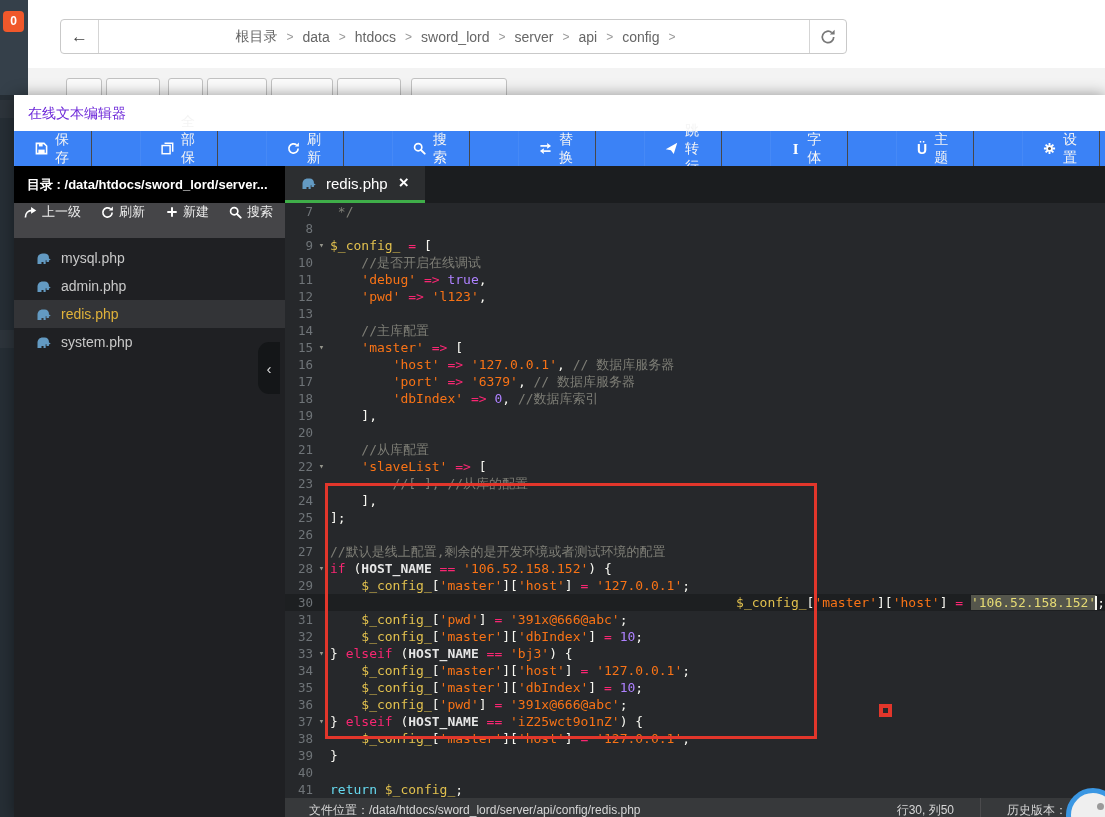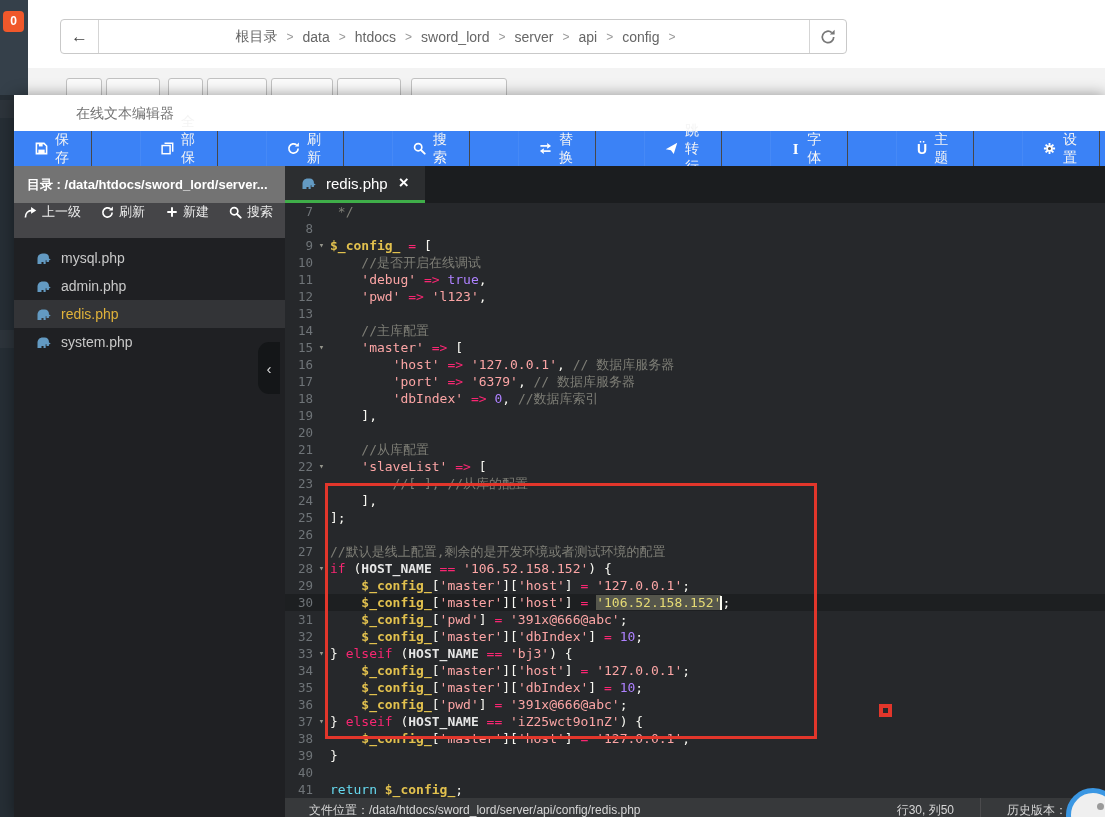--- a/index.html
+++ b/index.html
@@ -21,58 +21,58 @@
   #back-btn{width:37px;height:33px;border-right:1px solid #d5d5d5;display:flex;align-items:center;justify-content:center;
       font-size:17px;font-weight:bold;color:#444;cursor:pointer;flex:none;}
   #crumbs{display:flex;align-items:center;padding-left:12px;font-size:14px;color:#666;flex:1;overflow:hidden;white-space:nowrap;justify-content:center;}
   #crumbs .sep{color:#999;margin:0 9px;font-size:12px;}
   #crumbs .crumb{cursor:pointer;}
   #addr-refresh{width:36px;height:33px;border-left:1px solid #d5d5d5;display:flex;align-items:center;justify-content:center;cursor:pointer;flex:none;}
 
   
   #modal{left:14px;top:95px;width:1091px;height:722px;background:#26282b;box-shadow:0 0 14px rgba(0,0,0,.4);overflow:hidden;}
   #modal-header{position:absolute;left:0;top:0;width:100%;height:36px;background:#fff;}
-  #modal-title{position:absolute;left:14px;top:0;line-height:36px;font-size:14px;color:#737373;margin-left:48px;}
+  #modal-title{position:absolute;left:14px;top:0;line-height:36px;font-size:14px;color:#6d28d9;}
   #ed-toolbar{position:absolute;left:0;top:36px;width:100%;height:35px;background:#3b82f6;display:flex;gap:48px;}
   .tbtn{height:35px;display:flex;align-items:center;padding:0 21px;color:#f4f4f4;font-size:14px;cursor:pointer;
         border-right:1px solid #47474a;box-shadow:inset 1px 0 0 rgba(255,255,255,.06);}
   .tbtn .ic{margin-right:7px;display:inline-flex;width:14px;height:14px;align-items:center;justify-content:center;}
   .txt-icon{font-weight:bold;font-size:14px;color:#fff;line-height:14px;}
   .txt-icon.serif{font-family:"Liberation Serif","DejaVu Serif",serif;font-size:15px;}
 
   
   #side{position:absolute;left:0;top:71px;width:271px;height:651px;background:#1f2023;}
-  #dir-header{position:absolute;left:0;top:0;width:271px;height:37px;background:#737373;color:#fff;font-weight:bold;
+  #dir-header{position:absolute;left:0;top:0;width:271px;height:37px;background:#000000;color:#fff;font-weight:bold;
       font-size:13px;line-height:37px;padding:0 13px;box-sizing:border-box;white-space:nowrap;overflow:hidden;}
   #side-actions{position:absolute;left:0;top:37px;width:271px;height:35px;background:#454548;display:flex;align-items:flex-start;}
   .sbtn{display:flex;align-items:center;color:#eee;font-size:13px;padding:0 10px;cursor:pointer;}
   .sbtn .ic{margin-right:5px;display:inline-flex;width:13px;height:13px;align-items:center;justify-content:center;}
   #file-list{position:absolute;left:0;top:78px;width:271px;}
   .file-item{height:28px;display:flex;align-items:center;padding-left:22px;color:#c9c9c9;font-size:14px;cursor:pointer;}
   .file-item .ic{margin-right:9px;display:inline-flex;}
   .file-item.sel{background:#333437;color:#e0b23a;}
 
   
   #tabbar{position:absolute;left:271px;top:71px;width:820px;height:37px;background:#1b1d1f;}
   #tab{position:absolute;left:0;top:0;height:34px;background:#2c2e30;display:flex;align-items:center;padding:0 16px;cursor:pointer;}
   #tab .ic{margin-right:9px;display:inline-flex;}
   #tab-label{color:#fff;font-size:15px;}
   #tab-close{color:#fff;font-weight:bold;font-size:17px;margin-left:11px;cursor:pointer;line-height:14px;}
   #tab-underline{position:absolute;left:0;top:34px;height:3px;background:#3fae49;}
 
   #code-area{position:absolute;left:271px;top:108px;width:820px;height:595px;background:#26282b;
       font-family:"DejaVu Sans Mono","Liberation Mono",monospace;font-size:13px;}
   .cl{height:17px;line-height:17px;white-space:pre;display:flex;}
-  .cl.active{background:#1d1f21;}
+  .cl.active{background:#1d1f21;justify-content:space-between;}
   .g-num{width:28px;flex:none;text-align:right;color:#6f7478;font-size:12.5px;}
   .g-fold{width:17px;flex:none;text-align:center;color:#96968c;font-size:9px;line-height:17px;}
-  .tk-p{color:#f8f8f2}.tk-k{color:#f92672}.tk-s{color:#fca5a5}
+  .tk-p{color:#f8f8f2}.tk-k{color:#f92672}.tk-s{color:#f97316}
   .tk-ss{color:#e6db74;background:#55564c;}
   .tk-n{color:#ae81ff}.tk-c{color:#7e7e76}
-  .tk-v{color:#e2c14e;font-weight:bold}.tk-w{color:#e5e5e5;font-weight:bold}.tk-t{color:#66d9ef}
+  .tk-v{color:#e2c14e;font-weight:normal}.tk-w{color:#e5e5e5;font-weight:bold}.tk-t{color:#66d9ef}
   .caret{display:inline-block;width:2px;height:14px;background:#f8f8f0;vertical-align:middle;margin:0 0 2px -1px;}
 
   
   #collapse-handle{left:258px;top:342px;width:22px;height:52px;background:#141618;border-radius:11px 0 0 11px;
       color:#ddd;display:flex;align-items:center;justify-content:center;font-size:15px;cursor:pointer;position:absolute;}
 
   
   #status-bar{position:absolute;left:271px;top:703px;width:820px;height:24px;background:#37393b;display:flex;
       align-items:center;color:#d6d6d6;font-size:12px;}
   #status-file{padding-left:24px;white-space:nowrap;}

